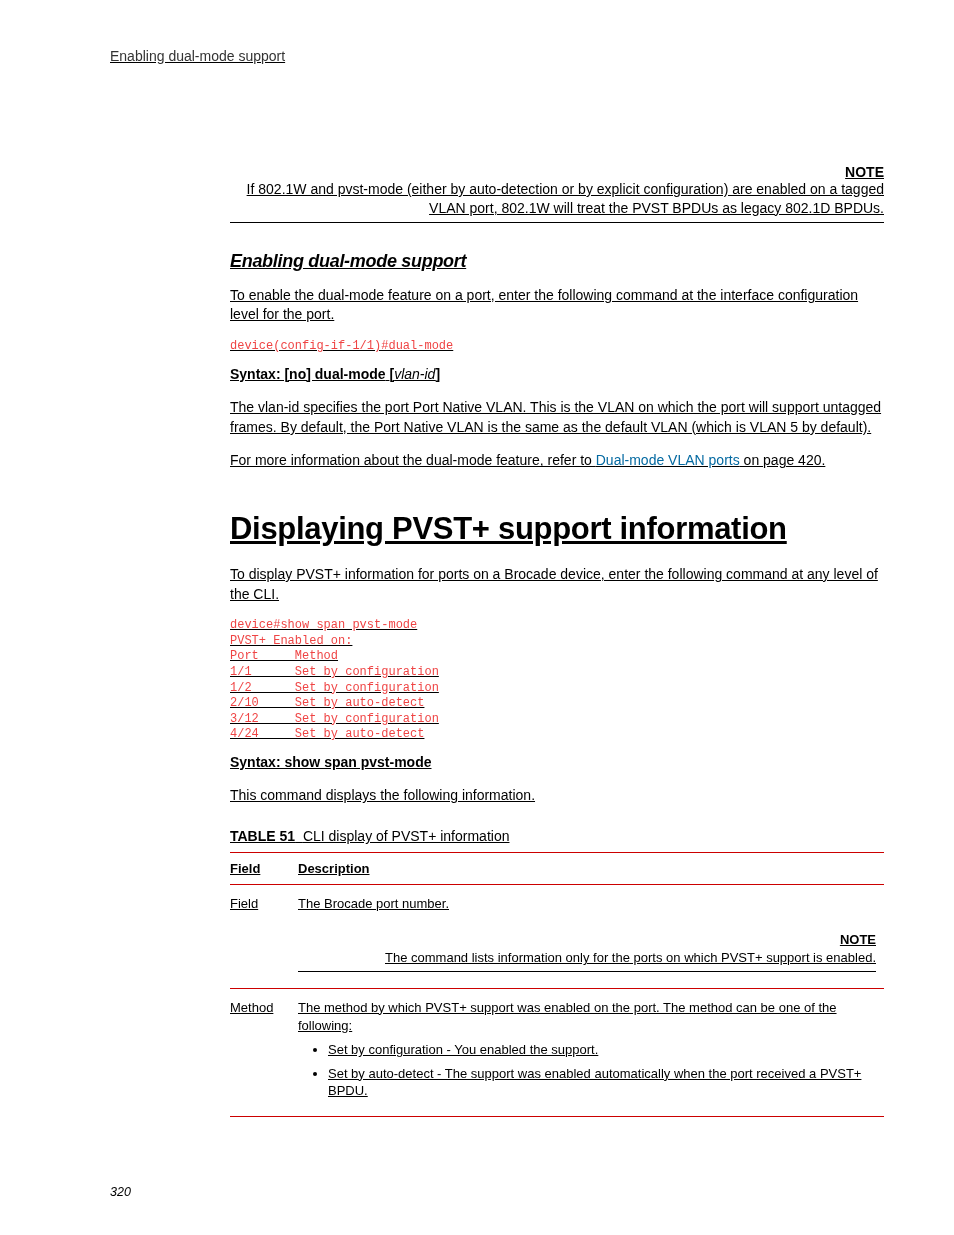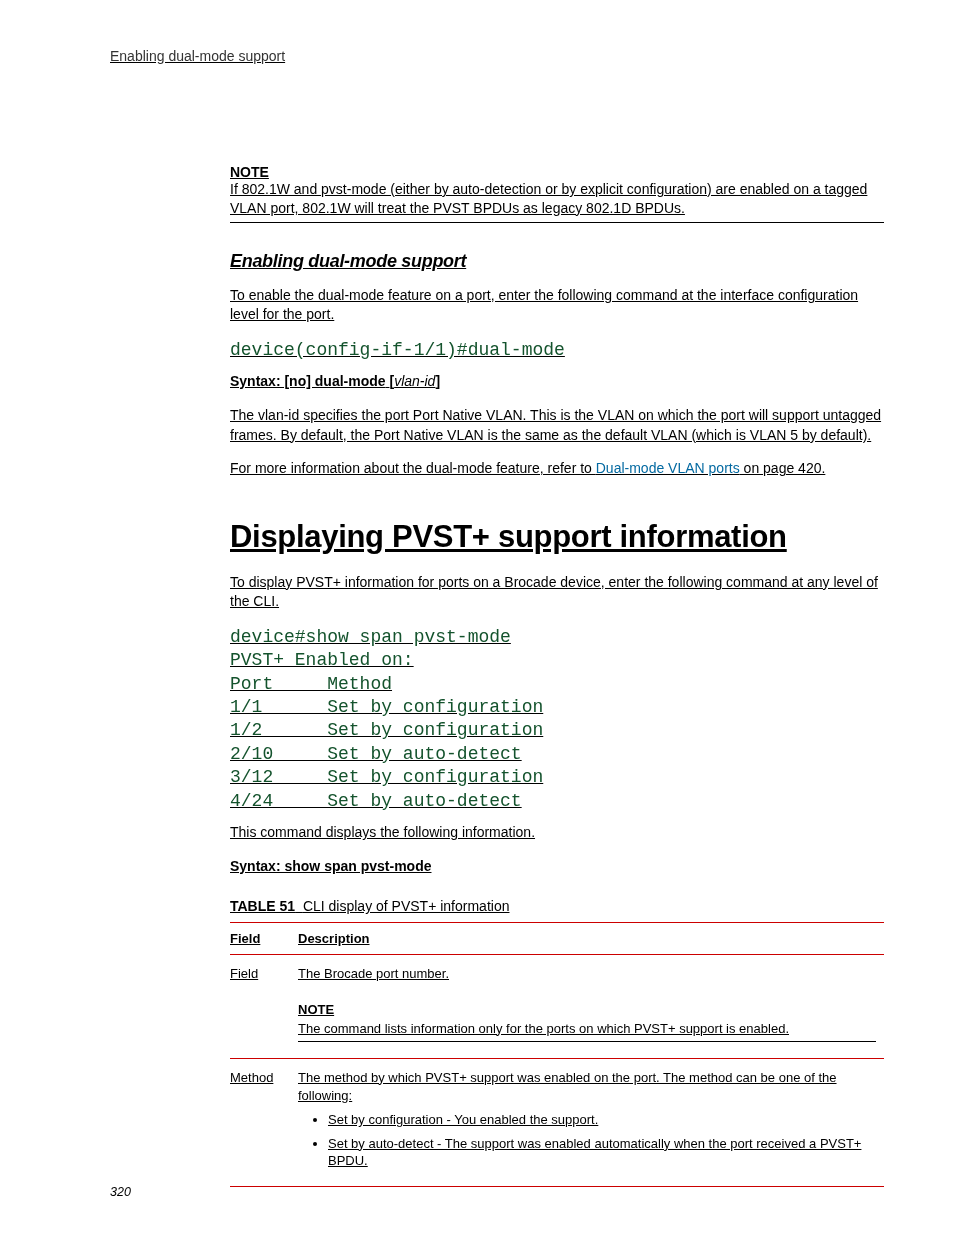--- a/index.html
+++ b/index.html
@@ -34,20 +34,21 @@
     font-size: 14px;
   }
   .note-text {
     font-size: 14px;
     line-height: 1.35;
   }
   .note-underline {
     border-bottom: 1.5px solid #000;
     padding-bottom: 4px;
     margin-bottom: 0;
+    text-align: right;
   }
   .h2 {
     font-family: Arial, Helvetica, sans-serif;
     font-weight: bold;
     font-style: italic;
     font-size: 18px;
     font-stretch: condensed;
     letter-spacing: -0.3px;
     margin-bottom: 14px;
   }
@@ -60,25 +61,25 @@
     margin-top: 40px;
     margin-bottom: 18px;
   }
   .para {
     font-size: 14px;
     line-height: 1.4;
     margin-bottom: 14px;
   }
   .code {
     font-family: "Courier New", monospace;
-    font-size: 18px;
+    font-size: 12px;
     white-space: pre;
     line-height: 1.3;
     margin: 10px 0 10px 0;
-    color: #14532d;
+    color: #ef4444;
   }
   .syntax {
     font-weight: bold;
     font-size: 14px;
   }
   .syntax-var {
     font-style: italic;
     font-weight: normal;
   }
   .link {
@@ -196,25 +197,25 @@
 
     <div class="code">device#show span pvst-mode
 PVST+ Enabled on:
 Port     Method
 1/1      Set by configuration
 1/2      Set by configuration
 2/10     Set by auto-detect
 3/12     Set by configuration
 4/24     Set by auto-detect</div>
 
-    <div class="para">This command displays the following information.</div>
-
     <div class="para">
       <span class="syntax">Syntax: show span pvst-mode</span>
     </div>
+
+    <div class="para">This command displays the following information.</div>
 
     <div class="table-caption">
       <b>TABLE 51</b>&nbsp;&nbsp;<span>CLI display of PVST+ information</span>
     </div>
 
     <table class="tbl">
       <thead>
         <tr>
           <th style="width:60px">Field</th>
           <th>Description</th>

